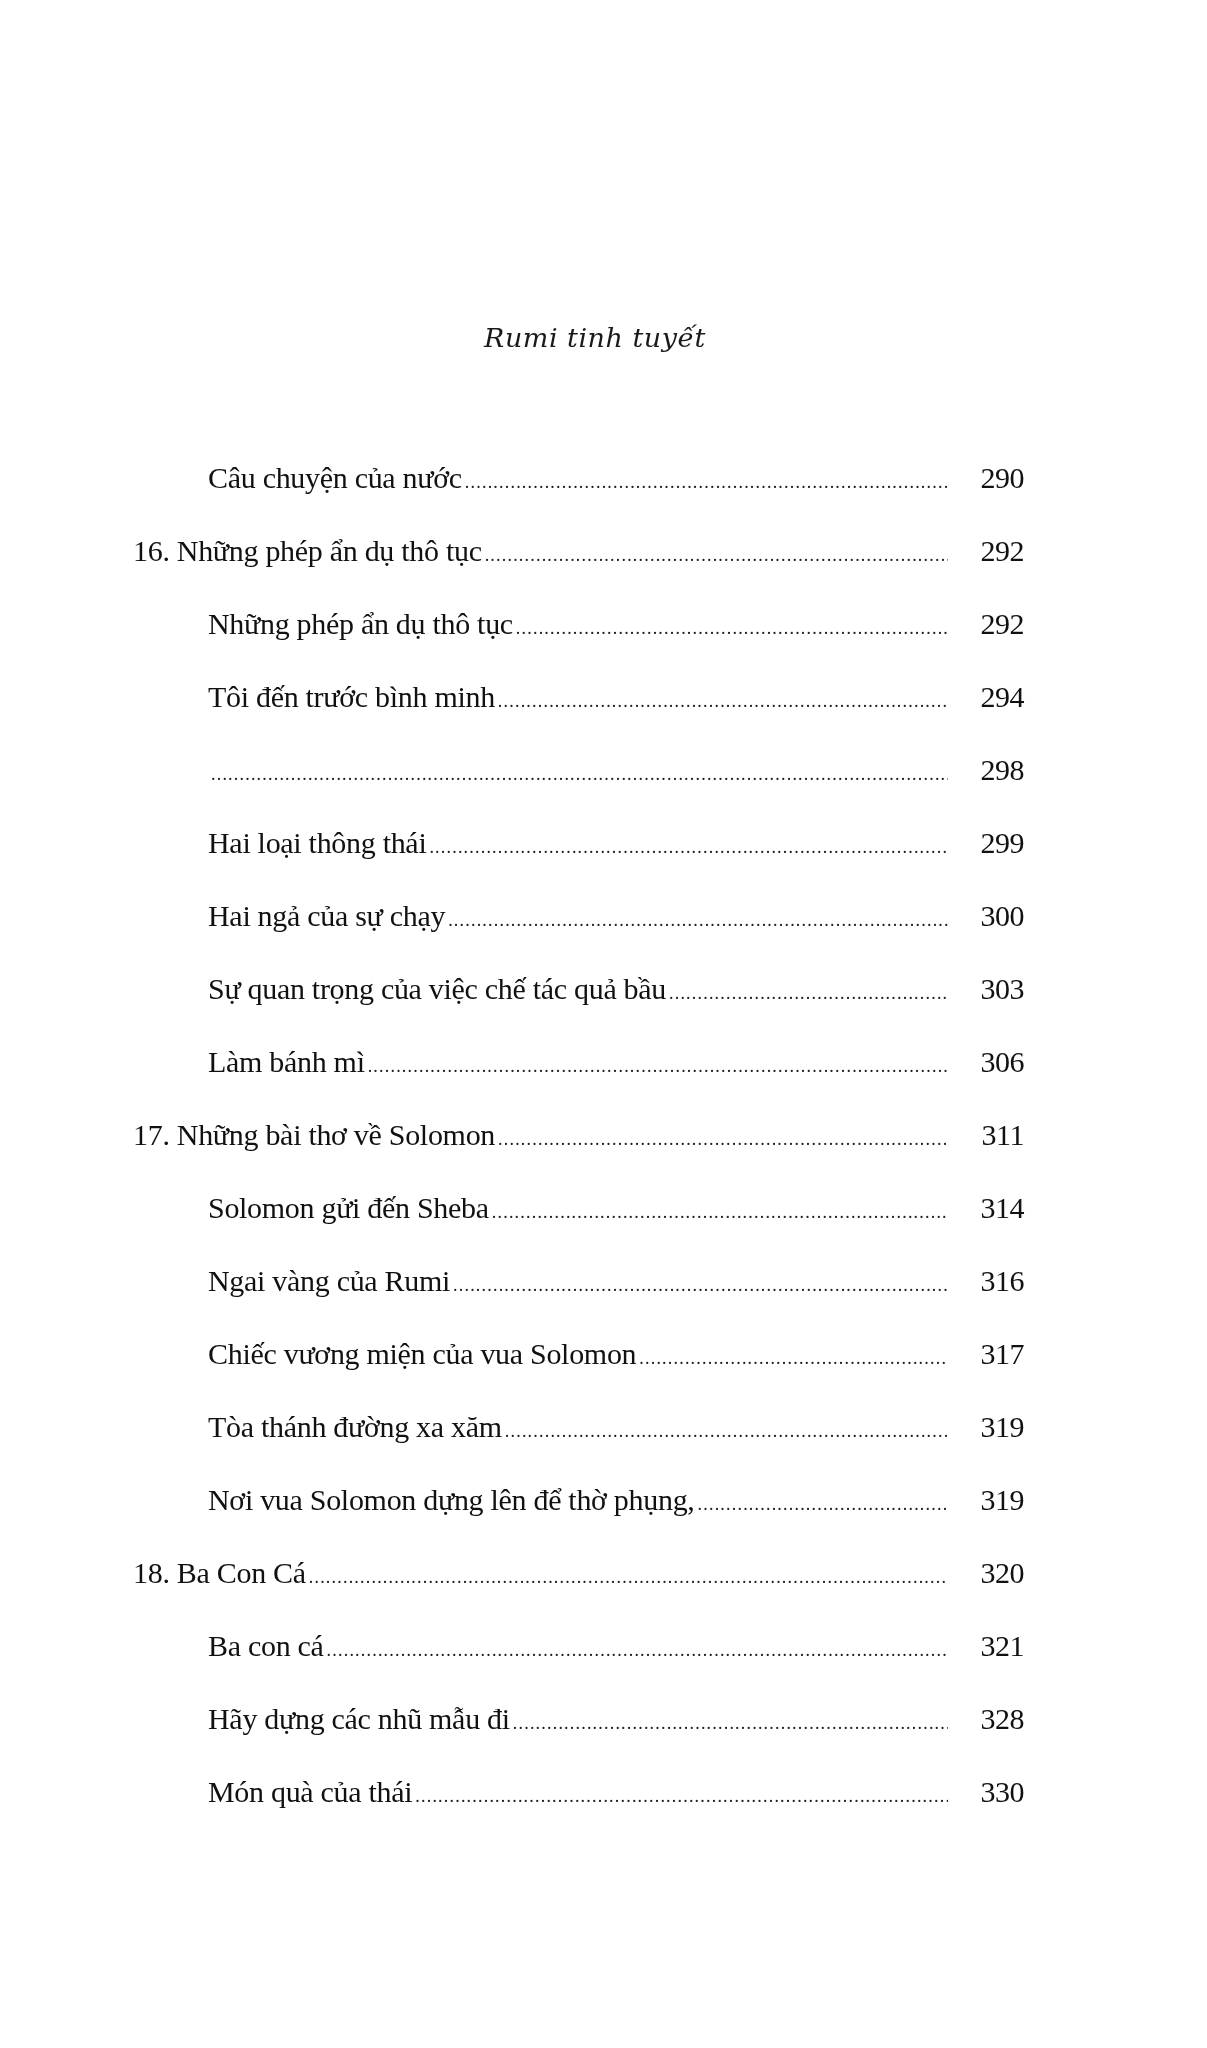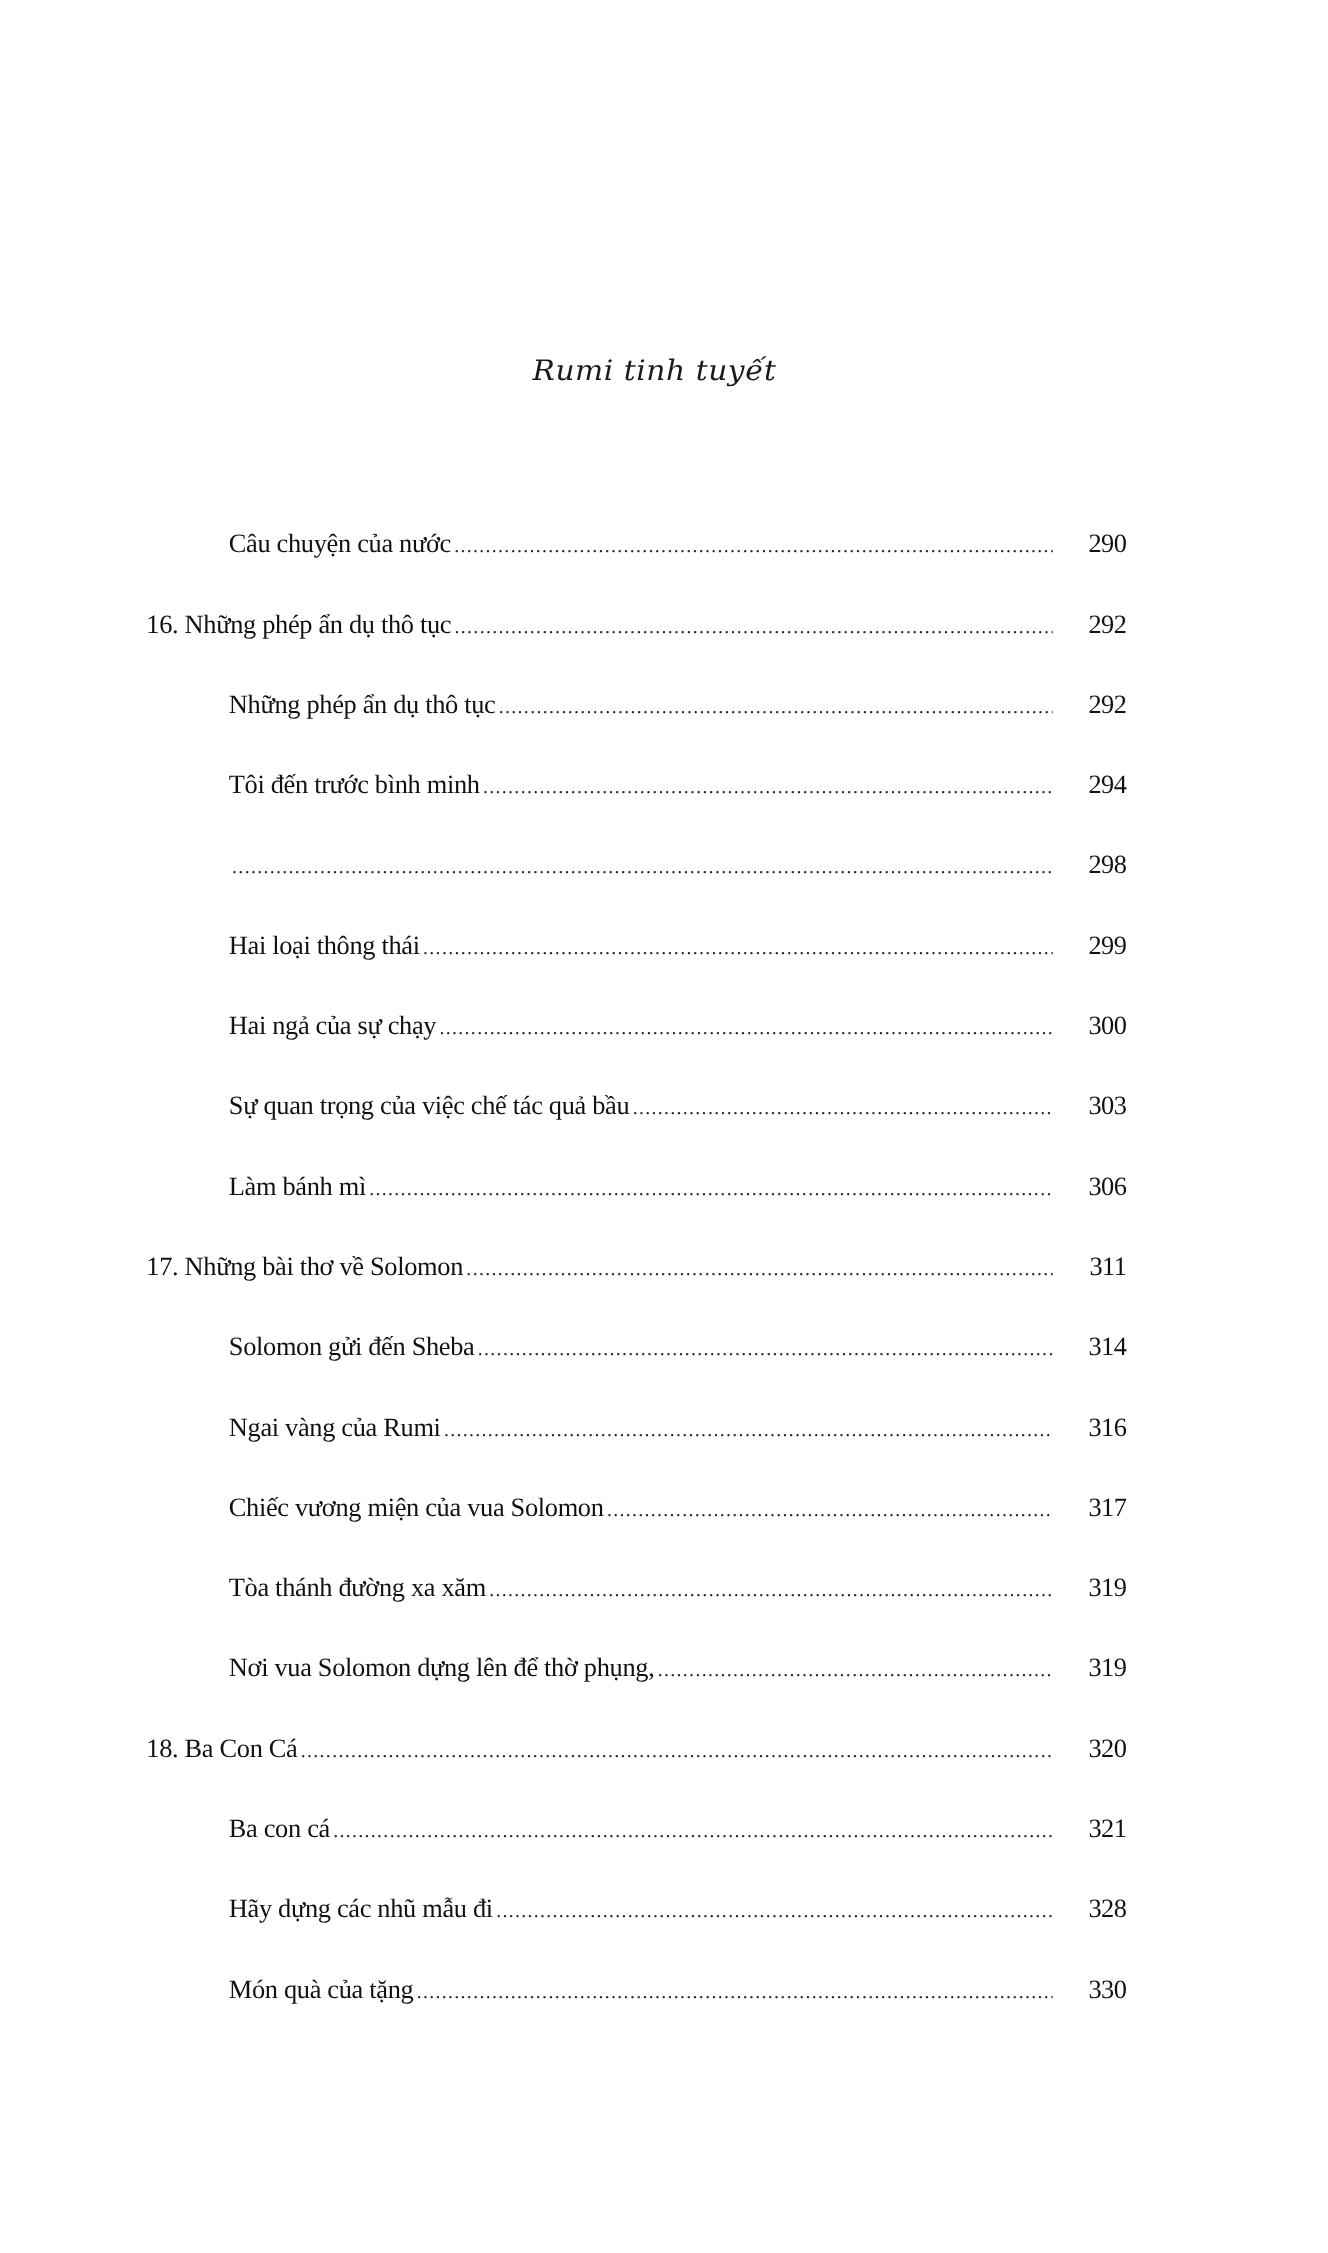--- a/index.html
+++ b/index.html
@@ -38,22 +38,22 @@
     .toc {
       position: absolute;
       top: 443px;
       left: 0;
       width: 1207px;
     }
     .toc-row {
       position: relative;
       height: 73px;
       display: flex;
-      align-items: flex-end;
-      font-size: 24px;
+      align-items: center;
+      font-size: 30px;
       line-height: 40px;
       padding-right: 0;
       box-sizing: border-box;
     }
     .toc-row.chapter { padding-left: 133px; }
     .toc-row.section { padding-left: 208px; }
     .toc-row .inner {
       display: flex;
       align-items: baseline;
       width: calc(1024px - var(--indent));
@@ -232,20 +232,20 @@
     <div class="toc-row section">
       <div class="inner">
         <span class="toc-title">Hãy dựng các nhũ mẫu đi</span>
         <span class="toc-leader"></span>
         <span class="toc-page">328</span>
       </div>
     </div>
 
     <div class="toc-row section">
       <div class="inner">
-        <span class="toc-title">Món quà của tặng</span>
+        <span class="toc-title">Món quà của thái</span>
         <span class="toc-leader"></span>
         <span class="toc-page">330</span>
       </div>
     </div>
 
   </div>
 </div>
 
 </body></html>

